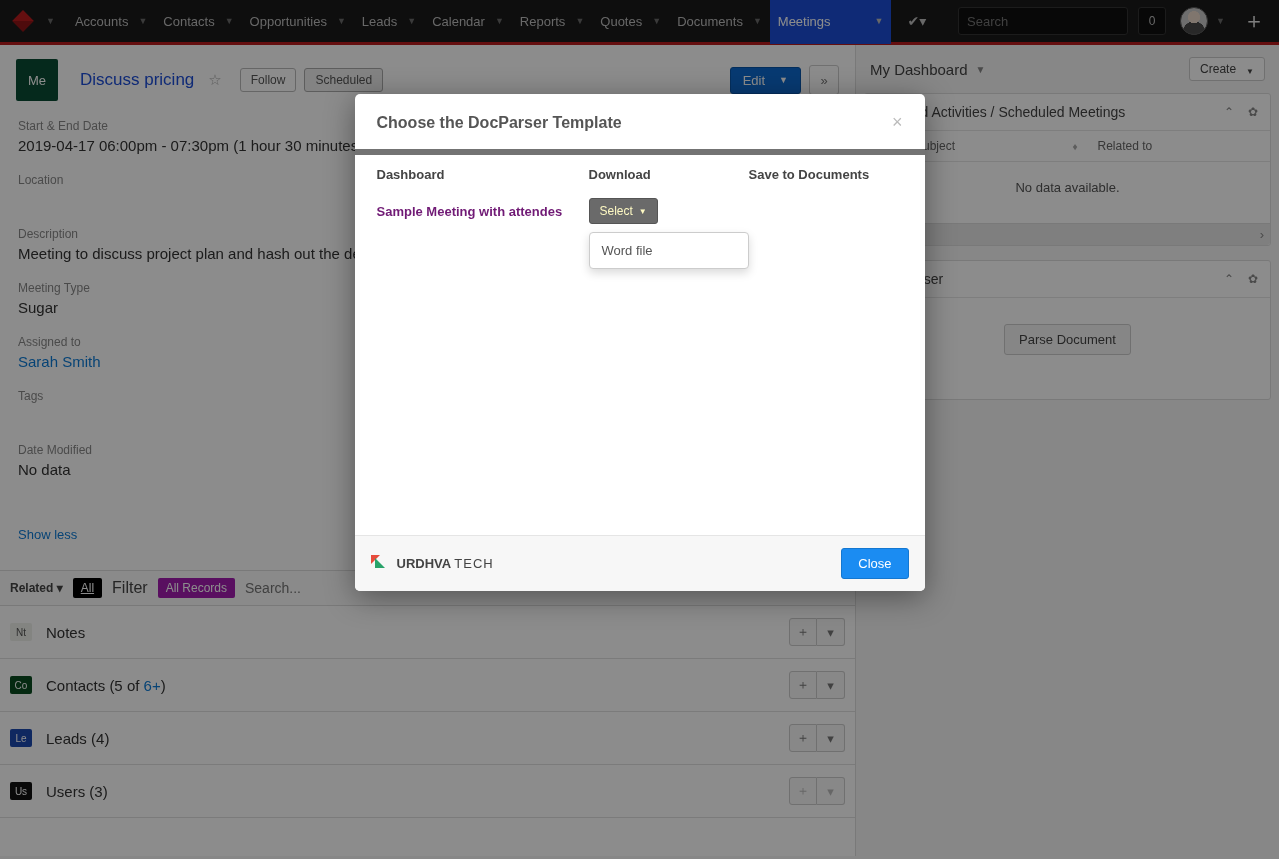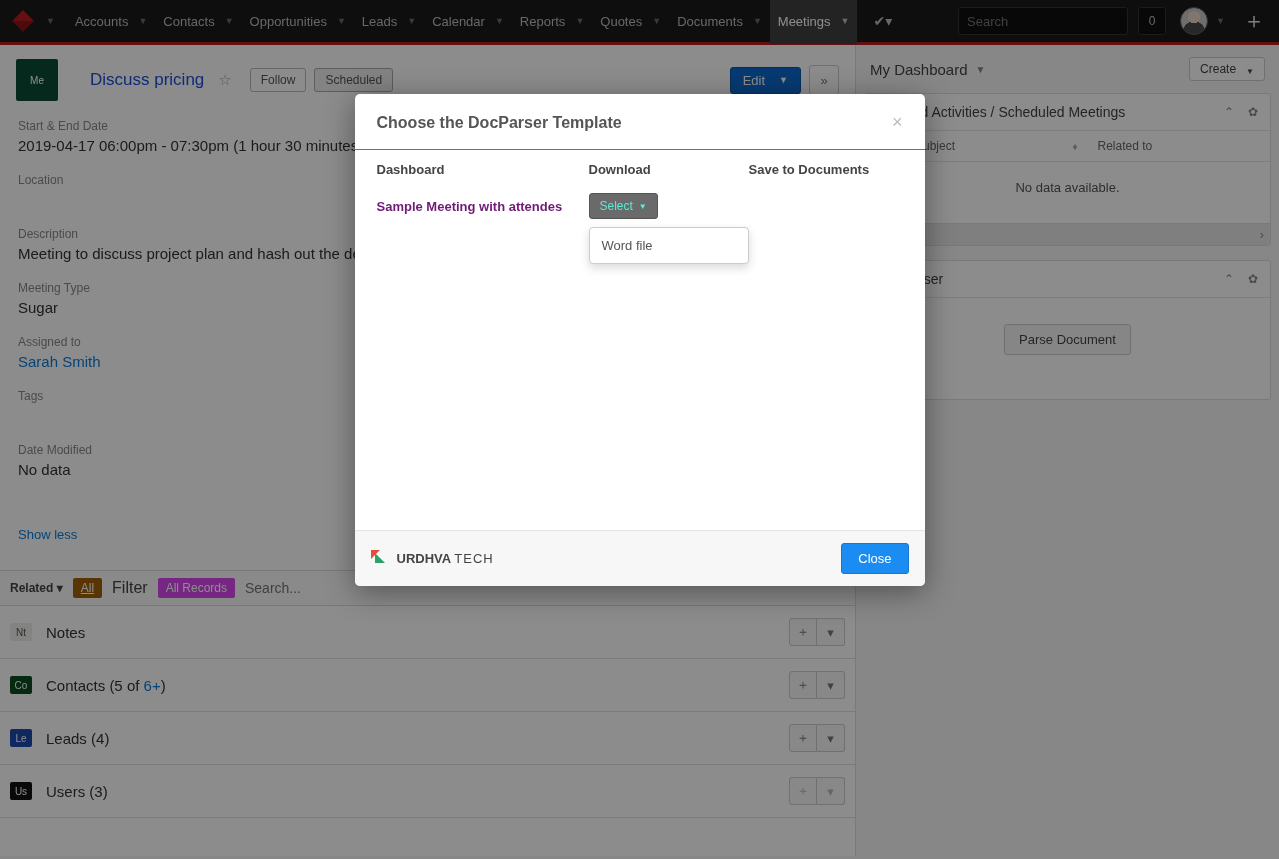--- a/index.html
+++ b/index.html
@@ -38,21 +38,21 @@
   }
   .nav-caret {
     color:#6a6a6a; font-size:9px; margin-right:8px; padding:4px;
   }
   .nav-items { display:flex; align-items:flex-end; }
   .nav-item {
     display:flex; align-items:center;
     padding:0 8px; height:45px;
     color:#bdbdbd; font-size:13px;
   }
-  .nav-item.active { background:#404040; color:#fff; }
+  .nav-item.active { background:#1d4ed8; color:#fff;gap:34px; }
   .nav-item .caret { margin-left:10px; color:#6a6a6a; font-size:9px; }
   .nav-item.active .caret { color:#bdbdbd; }
   .nav-more { color:#bdbdbd; padding:0 16px; font-size:14px;}
   .topnav-spacer { flex:1; }
   .search-box {
     background:#0f0f0f; border:1px solid #333;
     height:28px; width:170px; border-radius:3px;
     display:flex; align-items:center; padding:0 8px;
     color:#6a6a6a;
     justify-content:space-between;
@@ -80,21 +80,21 @@
 
   
   .page { display:flex; height: calc(100% - 48px); }
   .content { flex:1; padding:0; border-right:1px solid #ddd; background:#fff; display:flex; flex-direction:column;}
   .record-header {
     display:flex; align-items:center; padding:14px 16px 10px 16px;
   }
   .rec-badge {
     width:42px; height:42px; background:#0a4c33; color:#fff;
     display:flex; align-items:center; justify-content:center;
-    font-size:10px; border-radius:2px; margin-right:32px;
+    font-size:13px; border-radius:2px; margin-right:22px;
   }
   .rec-title { font-size:17px; color:#1d4ed8; margin-right:14px;}
   .star { color:#aaa; font-size:15px; margin-right:18px;}
   .pill {
     border:1px solid #bbb; border-radius:3px; padding:4px 10px;
     font-size:12px; color:#555; margin-right:8px; background:#fff;
   }
   .pill.grey { background:#eee; border-color:#aaa; }
   .rh-spacer { flex:1; }
   .btn-primary {
@@ -116,22 +116,22 @@
   .link { color:#0d7bd6; }
   .show-less { color:#0d7bd6; font-size:13px; margin-top:30px; display:inline-block;}
 
   
   .related-bar {
     border-top:1px solid #ddd; border-bottom:1px solid #ddd;
     padding:7px 10px; display:flex; align-items:center; gap:10px;
     background:#fbfbfb; margin-top:28px;
   }
   .chip { font-size:12px; padding:3px 8px; border-radius:2px;}
-  .chip.dark { background:#a16207; color:#fff;text-decoration:underline; }
-  .chip.dark2 { background:#d946ef; color:#fff; }
+  .chip.dark { background:#000000; color:#fff;text-decoration:underline; }
+  .chip.dark2 { background:#a21caf; color:#fff; }
   .related-label { font-weight:bold; font-size:12px; color:#444;}
   .filter-label { font-size:16px; color:#444;}
   .related-search {
     border:0; background:transparent; outline:0; font-size:14px; color:#701a75;
     flex:1;
   }
 
   
   .subpanel {
     border-bottom:1px solid #e1e1e1; padding:12px 10px;
@@ -201,36 +201,36 @@
     display:flex; align-items:flex-start; justify-content:center;
     padding-top:94px; z-index:50;
   }
   .modal {
     width:570px; background:#fff; border-radius:5px;
     box-shadow:0 6px 30px rgba(0,0,0,0.4);
     display:flex; flex-direction:column;
   }
   .modal-head {
     padding:18px 22px 16px 22px; display:flex; align-items:center;
-    border-bottom:1px solid #737373;
+    border-bottom:6px solid #737373;
   }
   .modal-title { font-size:16px; font-weight:bold; color:#555; flex:1;}
   .modal-close { color:#bbb; font-size:18px;}
   .modal-body { padding:0 22px; min-height:380px;}
   .tmpl-head {
     display:flex; padding:12px 0 10px 0; font-size:13px; color:#444; font-weight:bold;
   }
   .tmpl-head > div:nth-child(1){ width:212px;}
   .tmpl-head > div:nth-child(2){ width:160px;}
   .tmpl-head > div:nth-child(3){ flex:1;}
   .tmpl-row { display:flex; align-items:flex-start; padding:6px 0; font-size:13px;}
   .tmpl-name { width:212px; font-weight:bold; color:#701a75; padding-top:6px;}
   .dl-cell { width:160px; position:relative;}
   .select-btn {
-    background:#6a6a6a; color:#5eead4; border:1px solid #555;
+    background:#6a6a6a; color:#fef9c3; border:1px solid #555;
     border-radius:3px; padding:5px 10px; font-size:12px;
     display:inline-flex; align-items:center; gap:6px;
   }
   .select-btn .caret{ font-size:8px;}
   .dropdown {
     position:absolute; top:34px; left:0; width:160px;
     background:#fff; border:1px solid #ccc; border-radius:4px;
     box-shadow:0 4px 10px rgba(0,0,0,0.15);
   }
   .dropdown-item {

